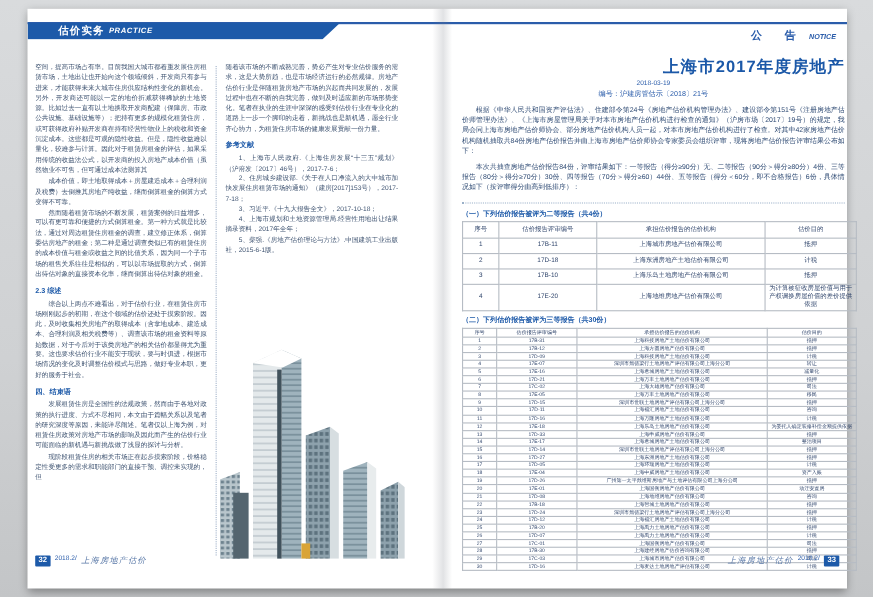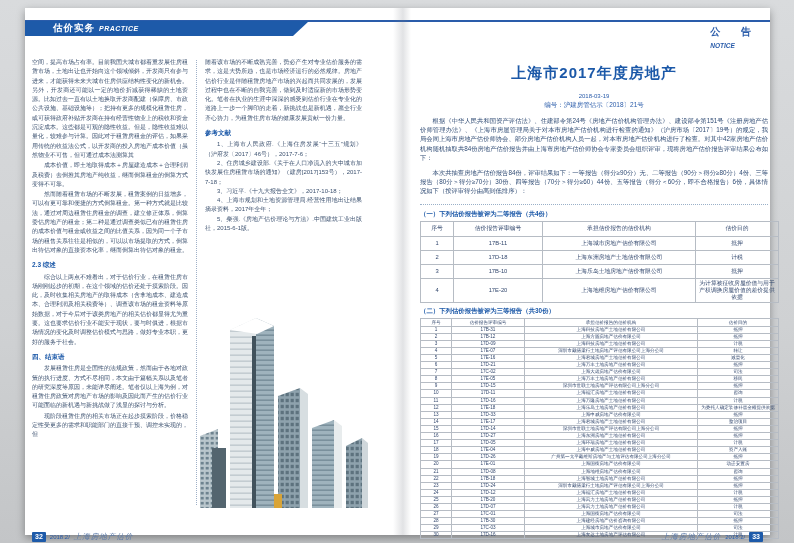--- a/index.html
+++ b/index.html
@@ -27,33 +27,33 @@
   .col2{left:173px;width:157px;height:447px;}
   .col p{margin:0 0 1px 0;text-indent:2em;}
   .col p.noindent{text-indent:0;}
   .col h4{margin:5px 0 3px 0;font-size:6.5px;color:#1b58a8;}
   .col p.ref{margin:0;}
   .col-divider{position:absolute;left:164px;top:2px;height:445px;width:0;border-left:1px dotted #9fb0c8;}
 
   .photo{position:absolute;left:168px;top:238px;width:168px;height:212px;background:#fff;}
   .photo svg{width:100%;height:100%;}
 
-  .footer{position:absolute;top:524px;font-size:6px;color:#2a5caa;display:flex;align-items:center;gap:4px;}
+  .footer{position:absolute;top:497px;font-size:6px;color:#2a5caa;display:flex;gap:4px;}
   .footer-left{left:7px;}
   .footer-right{right:7px;}
   .pagenum{display:inline-block;background:#1d5aa9;color:#fff;font-weight:bold;font-size:7px;line-height:10px;padding:0 3px;border-radius:1px;}
   .journal{font-family:"DejaVu Serif",serif;font-style:italic;font-size:7.5px;color:#5a79a8;letter-spacing:1px;}
 
   
-  .notice-label{position:absolute;right:10px;top:17px;color:#2a5caa;display:flex;align-items:baseline;gap:3px;flex-direction:column;}
+  .notice-label{position:absolute;right:10px;top:17px;color:#2a5caa;display:flex;align-items:baseline;gap:3px;}
   .notice-cn{font-weight:bold;font-size:10px;letter-spacing:9px;}
   .notice-en{font-style:italic;font-weight:bold;font-size:6.5px;}
 
   .rp-content{position:absolute;left:18px;top:44px;width:348px;}
-  .rp-title{margin:12px;text-align:center;color:#1b58a8;font-size:15px;line-height:17px;font-weight:bold;letter-spacing:1px;}
+  .rp-title{margin:0;text-align:right;color:#1b58a8;font-size:15px;line-height:17px;font-weight:bold;letter-spacing:1px;}
   .rp-date{text-align:center;font-size:6px;color:#2a5caa;margin-top:4px;}
   .rp-docno{text-align:center;font-size:6.5px;color:#2a5caa;margin-top:2px;}
   .rp-p{margin:6px 0 0 0;font-size:6.3px;line-height:9.2px;color:#2f4b74;text-align:justify;text-indent:2em;}
   .dottedline{margin:8px 0 5px 0;border-top:1px dotted #9ab0c8;height:0;}
   .tbl-caption{font-size:6.4px;font-weight:bold;color:#1b58a8;margin:4px 0 2px 0;}
 
   table.tbl{border-collapse:collapse;width:348px;table-layout:fixed;color:#33486e;}
   table.tbl th,table.tbl td{border:1px solid #b6bcc4;text-align:center;font-weight:normal;overflow:hidden;}
   table.tbl1{font-size:5.8px;}
   table.tbl1 th{height:12px;}

